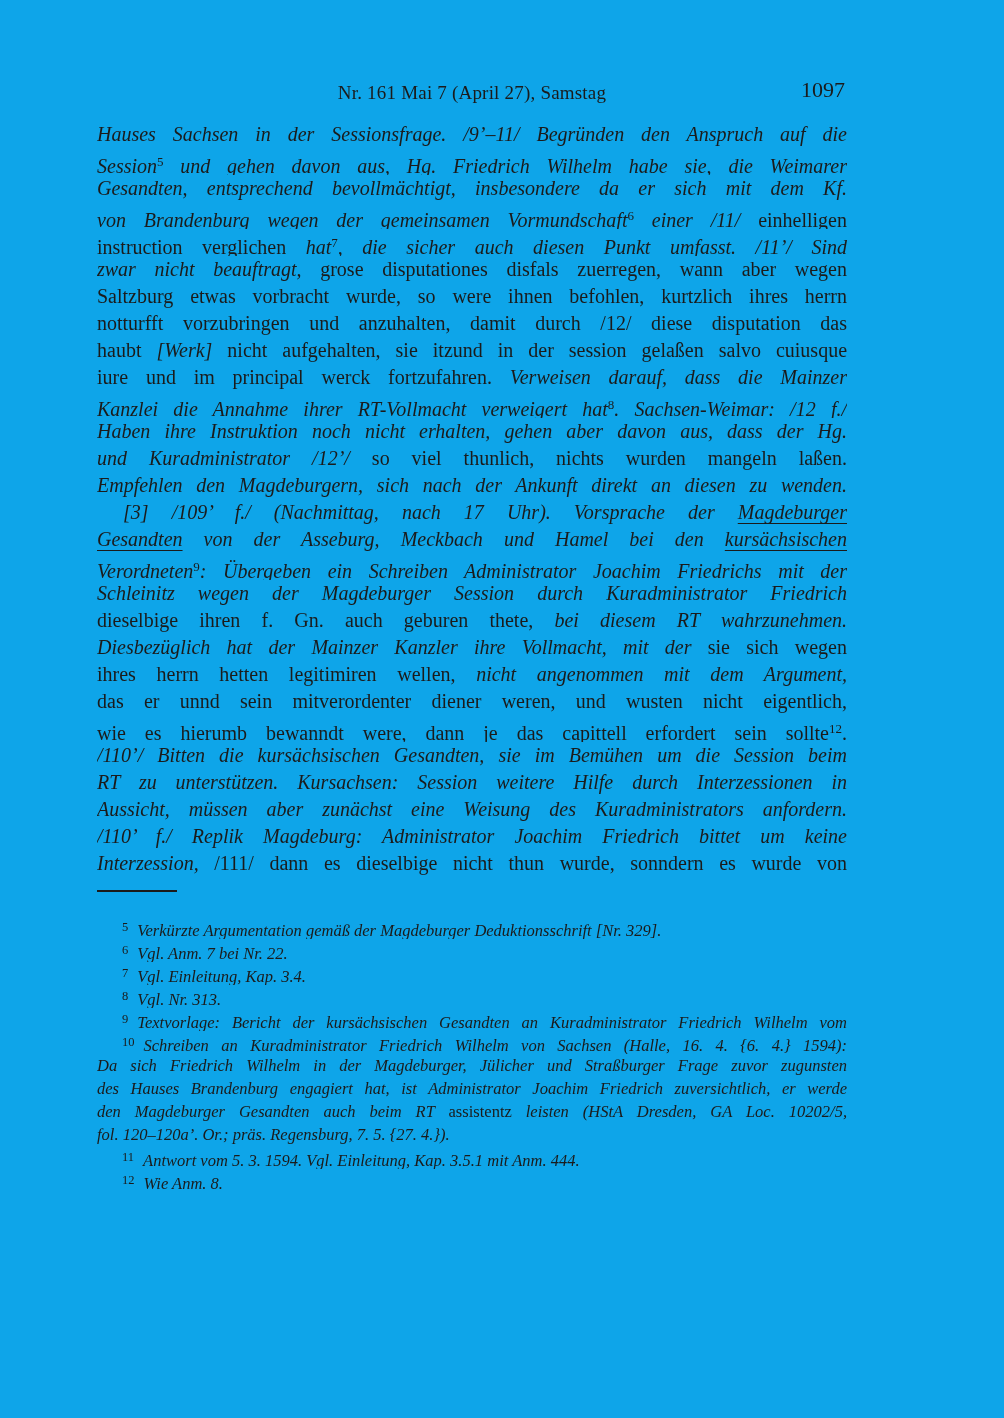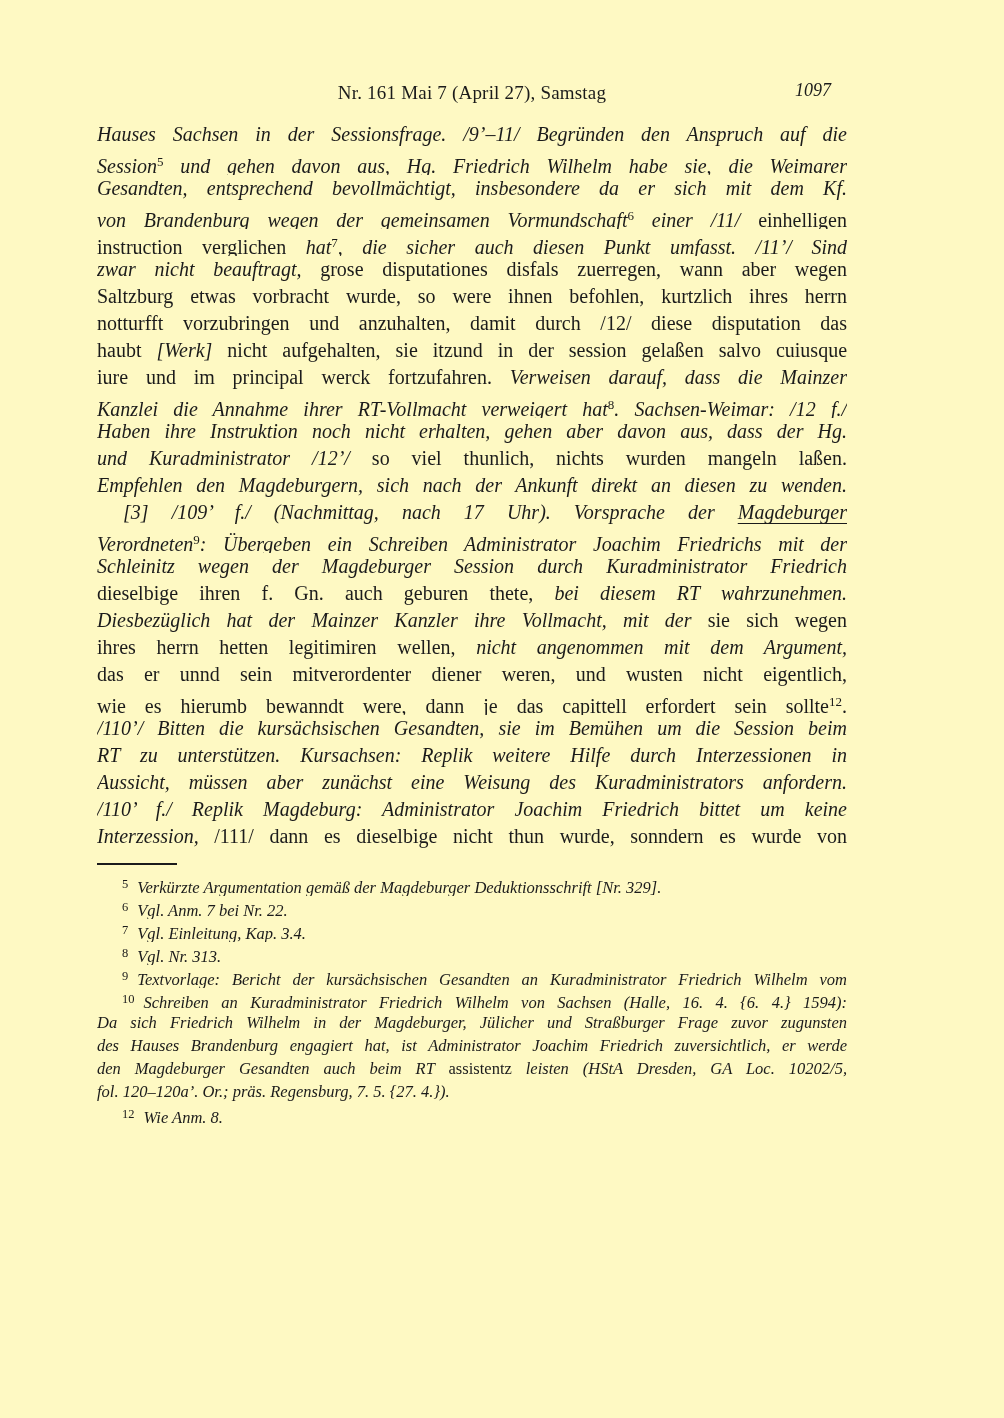--- a/index.html
+++ b/index.html
@@ -1,44 +1,44 @@
 <!DOCTYPE html>
 <html><head>
 <meta charset="utf-8">
 <style>
   * { margin:0; padding:0; box-sizing:border-box; }
   html,body { background:#ffffff; }
   .page {
-    position:relative; width:1004px; height:1418px; background:#fef9c3;
+    position:relative; width:1004px; height:1418px; background:#0ea5e9;
     color:#1b1b1b; font-family:"Liberation Serif","DejaVu Serif",serif;
     overflow:hidden;
   }
   .content { position:absolute; left:97px; top:78px; width:750px; }
   .header { position:relative; height:30px; }
   .header-title {
     position:absolute; left:0; right:0; text-align:center;
     font-size:19px; line-height:24px; top:3px; letter-spacing:0.2px;
   }
-  .page-number { position:absolute; right:16px; top:-3px; font-size:18px; line-height:30px;font-style:italic; }
+  .page-number { position:absolute; right:2px; top:-3px; font-size:22px; line-height:30px; }
   .body-text { margin-top:13px; }
   .tline {
     font-size:20px; line-height:27px; height:27px;
     text-align:justify; text-align-last:justify; overflow:hidden;
   }
   .tline.indent { text-indent:26px; }
   .run-i { font-style:italic; }
   .run-r { font-style:normal; }
   .run-iu {
     font-style:italic; text-decoration:underline;
     text-underline-offset:4px; text-decoration-thickness:1.2px;
   }
   .run-sup { font-style:normal; font-size:13px; vertical-align:7px; }
   .run-fnum { font-style:normal; font-size:12.5px; vertical-align:5px; padding-right:9px; }
   .fn-sep { margin-top:13px; width:80px; border-top:2px solid #1b1b1b; }
-  .footnotes { margin-top:8px; }
+  .footnotes { margin-top:24px; }
   .fnline {
     font-size:16.5px; line-height:23px; height:23px;
     text-align:justify; text-align-last:justify; overflow:hidden;
   }
   .fnline.last { text-align-last:left; }
   .fnline.indent { text-indent:25px; }
 </style>
 </head>
 <body>
 
@@ -60,29 +60,30 @@
           <div class="tline"><span class="run-r">notturfft vorzubringen und anzuhalten, damit durch /12/ diese disputation das</span></div>
           <div class="tline"><span class="run-r">haubt </span><span class="run-i">[Werk] </span><span class="run-r">nicht aufgehalten, sie itzund in der session gelaßen salvo cuiusque</span></div>
           <div class="tline"><span class="run-r">iure und im principal werck fortzufahren. </span><span class="run-i">Verweisen darauf, dass die Mainzer</span></div>
           <div class="tline"><span class="run-i">Kanzlei die Annahme ihrer RT-Vollmacht verweigert hat</span><span class="run-sup">8</span><span class="run-i">. Sachsen-Weimar: /12 f./</span></div>
           <div class="tline"><span class="run-i">Haben ihre Instruktion noch nicht erhalten, gehen aber davon aus, dass der Hg.</span></div>
           <div class="tline"><span class="run-i">und Kuradministrator /12’/ </span><span class="run-r">so viel thunlich, nichts wurden mangeln laßen.</span></div>
           <div class="tline"><span class="run-i">Empfehlen den Magdeburgern, sich nach der Ankunft direkt an diesen zu wenden.</span></div>
         </div>
         <div>
           <div class="tline indent"><span class="run-i">[3] /109’ f./ (Nachmittag, nach 17 Uhr). Vorsprache der </span><span class="run-iu">Magdeburger</span></div>
+          <div class="tline"><span class="run-iu">Gesandten</span><span class="run-i"> von der Asseburg, Meckbach und Hamel bei den </span><span class="run-iu">kursächsischen</span></div>
           <div class="tline"><span class="run-iu">Verordneten</span><span class="run-sup">9</span><span class="run-i">: Übergeben ein Schreiben Administrator Joachim Friedrichs mit der</span></div>
           <div class="tline"><span class="run-i">Schleinitz wegen der Magdeburger Session durch Kuradministrator Friedrich</span></div>
           <div class="tline"><span class="run-r">dieselbige ihren f. Gn. auch geburen thete</span><span class="run-r">, </span><span class="run-i">bei diesem RT wahrzunehmen.</span></div>
           <div class="tline"><span class="run-i">Diesbezüglich hat der Mainzer Kanzler ihre Vollmacht, mit der </span><span class="run-r">sie sich wegen</span></div>
           <div class="tline"><span class="run-r">ihres herrn hetten legitimiren wellen, </span><span class="run-i">nicht angenommen mit dem Argument,</span></div>
           <div class="tline"><span class="run-r">das er unnd sein mitverordenter diener weren, und wusten nicht eigentlich,</span></div>
           <div class="tline"><span class="run-r">wie es hierumb bewanndt were, dann je das capittell erfordert sein sollte</span><span class="run-sup">12</span><span class="run-r">.</span></div>
           <div class="tline"><span class="run-i">/110’/ Bitten die kursächsischen Gesandten, sie im Bemühen um die Session beim</span></div>
-          <div class="tline"><span class="run-i">RT zu unterstützen. Kursachsen: Replik weitere Hilfe durch Interzessionen in</span></div>
+          <div class="tline"><span class="run-i">RT zu unterstützen. Kursachsen: Session weitere Hilfe durch Interzessionen in</span></div>
           <div class="tline"><span class="run-i">Aussicht, müssen aber zunächst eine Weisung des Kuradministrators anfordern.</span></div>
           <div class="tline"><span class="run-i">/110’ f./ Replik Magdeburg: Administrator Joachim Friedrich bittet um keine</span></div>
           <div class="tline"><span class="run-i">Interzession, </span><span class="run-r">/111/ dann es dieselbige nicht thun wurde, sonndern es wurde von</span></div>
         </div>
       </div>
     <div class="fn-sep"></div>
     <div class="footnotes" id="footnotes">
         <div>
           <div class="fnline last indent"><span class="run-fnum">5</span><span class="run-i">Verkürzte Argumentation gemäß der Magdeburger Deduktionsschrift [Nr. 329].</span></div>
         </div>
@@ -99,17 +100,20 @@
           <div class="fnline indent"><span class="run-fnum">9</span><span class="run-i">Textvorlage: Bericht der kursächsischen Gesandten an Kuradministrator Friedrich Wilhelm vom</span></div>
         </div>
         <div>
           <div class="fnline indent"><span class="run-fnum">10</span><span class="run-i">Schreiben an Kuradministrator Friedrich Wilhelm von Sachsen (Halle, 16. 4. {6. 4.} 1594):</span></div>
           <div class="fnline"><span class="run-i">Da sich Friedrich Wilhelm in der Magdeburger, Jülicher und Straßburger Frage zuvor zugunsten</span></div>
           <div class="fnline"><span class="run-i">des Hauses Brandenburg engagiert hat, ist Administrator Joachim Friedrich zuversichtlich, er werde</span></div>
           <div class="fnline"><span class="run-i">den Magdeburger Gesandten auch beim RT </span><span class="run-r">assistentz </span><span class="run-i">leisten (HStA Dresden, GA Loc. 10202/5,</span></div>
           <div class="fnline last"><span class="run-i">fol. 120–120a’. Or.; präs. Regensburg, 7. 5. {27. 4.}).</span></div>
         </div>
         <div>
+          <div class="fnline last indent"><span class="run-fnum">11</span><span class="run-i">Antwort vom 5. 3. 1594. Vgl. Einleitung, Kap. 3.5.1 mit Anm. 444.</span></div>
+        </div>
+        <div>
           <div class="fnline last indent"><span class="run-fnum">12</span><span class="run-i">Wie Anm. 8.</span></div>
         </div>
       </div>
   </div>
 </div>
 
 </body></html>

